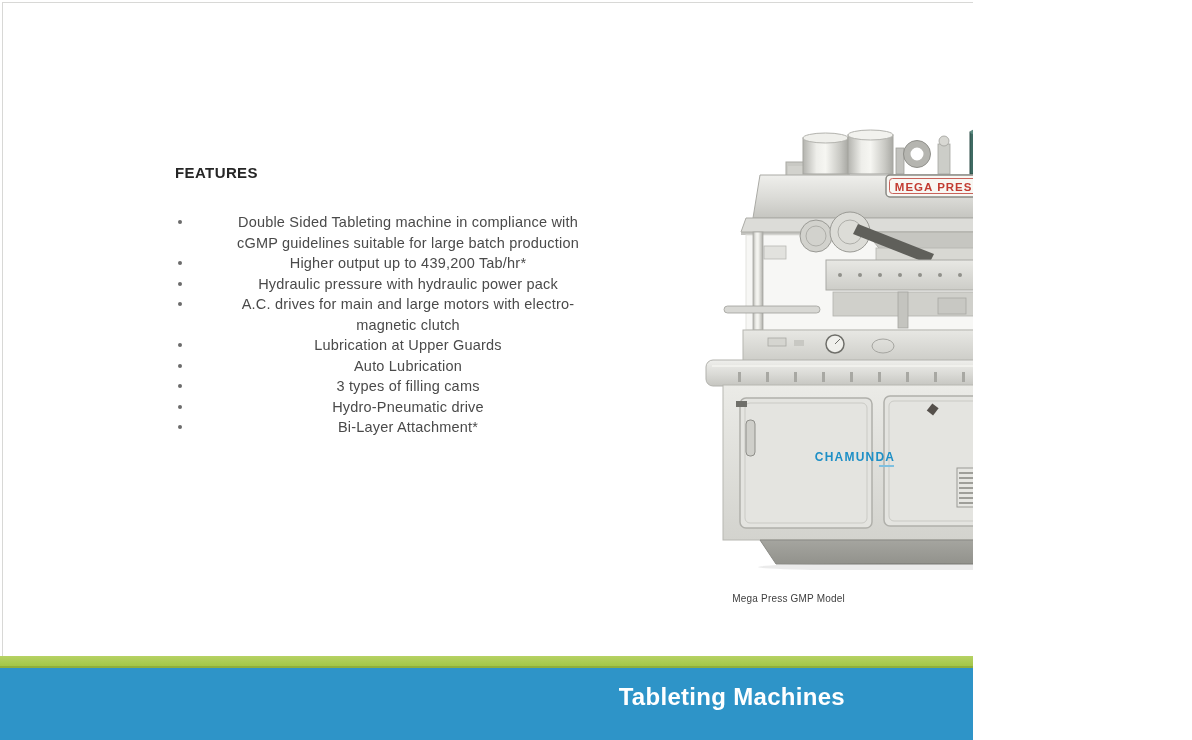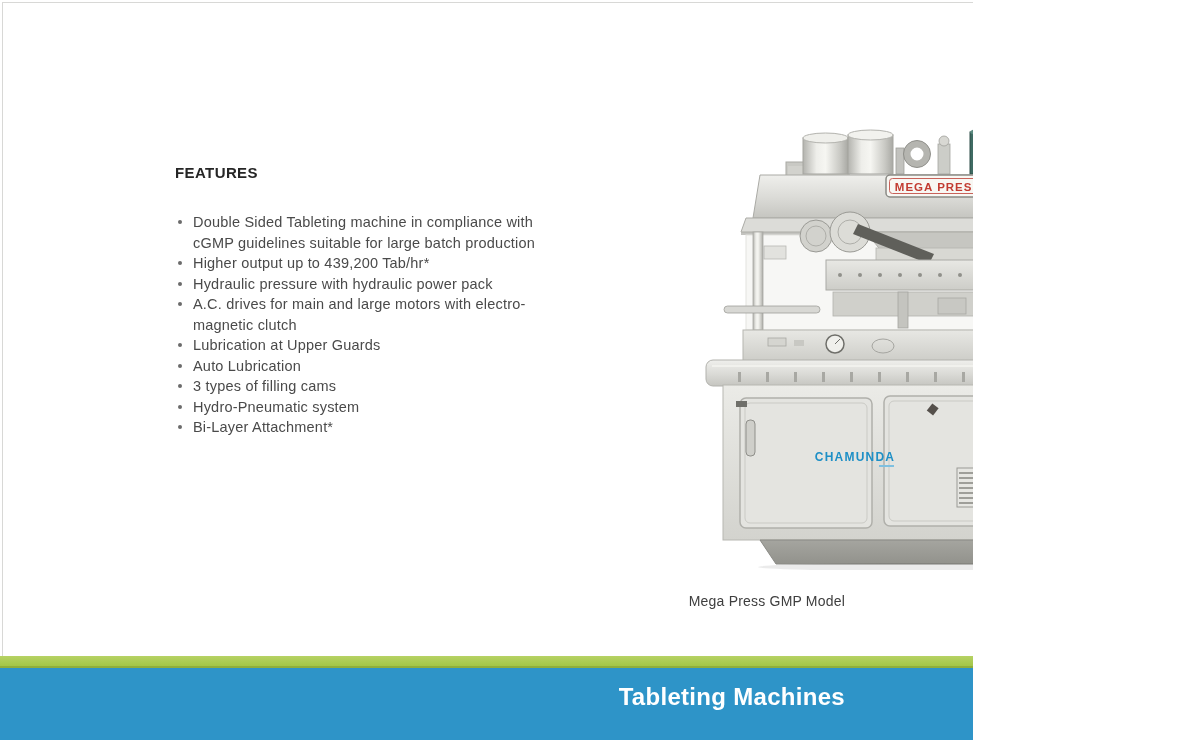--- a/index.html
+++ b/index.html
@@ -6,27 +6,27 @@
   #page{position:relative;width:973px;height:740px;background:#ffffff;overflow:hidden;
         font-family:"Liberation Sans", sans-serif;}
   .page-border{position:absolute;left:2px;top:2px;width:1185px;height:654px;
         border:1px solid #d8d8d6;border-bottom:none;pointer-events:none;}
 
   
   .features-block{position:absolute;left:175px;top:164px;width:455px;color:#464646;}
   .sec-title{font-size:15px;font-weight:bold;color:#262626;letter-spacing:.4px;margin:0 0 31px 0;}
   .sec-title.optional{margin-top:24px;margin-bottom:25px;}
   ul.bullets{list-style:none;margin:0;padding:0;}
-  ul.bullets li{display:flex;align-items:flex-start;}
+  ul.bullets li{display:flex;align-items:flex-start;text-align:center;}
   .dot{flex:0 0 4px;width:4px;height:4px;border-radius:50%;background:#6b6b6b;margin:8px 11px 0 3px;}
   .li-text{font-size:14.5px;line-height:20.5px;letter-spacing:.2px;white-space:pre-line;color:#4a4a4a;width:430px;}
 
   
   .machine{position:absolute;left:698px;top:120px;width:480px;height:450px;}
-  .caption{position:absolute;top:593px;right:128px;font-size:14px;color:#3e3e3e;letter-spacing:.2px;}
+  .caption{position:absolute;top:593px;right:128px;font-size:10px;color:#3e3e3e;letter-spacing:.2px;}
 
   
   .green-bar{position:absolute;left:0;top:656px;width:1192px;height:10px;
         background:linear-gradient(#b6d264,#a3c647);border-bottom:2px solid #8fae3c;}
   .blue-bar{position:absolute;left:0;top:668px;width:1192px;height:72px;background:#2e94c8;}
   .v-sep{position:absolute;left:1087px;top:623px;width:5px;height:88px;background:#a9c84f;z-index:6;}
   .footer-title{position:absolute;top:683px;right:128px;font-size:24px;font-weight:bold;color:#ffffff;
         letter-spacing:.3px;z-index:5;}
   .page-num{position:absolute;top:683px;left:1105px;font-size:18px;color:#3b82f6;z-index:5;}
 </style>
@@ -66,21 +66,21 @@
           <span class="li-text">Auto Lubrication</span>
         </li>
       <li>
           <span class="dot"></span>
           <span class="li-text">3 types of filling cams</span>
         </li>
     </ul>
     <ul class="bullets">
       <li>
           <span class="dot"></span>
-          <span class="li-text">Hydro-Pneumatic system</span>
+          <span class="li-text">Hydro-Pneumatic drive</span>
         </li>
       <li>
           <span class="dot"></span>
           <span class="li-text">Bi-Layer Attachment*</span>
         </li>
     </ul>
   </div>
 
   <svg class="machine" viewBox="0 0 480 450" xmlns="http://www.w3.org/2000/svg">
     <defs>

